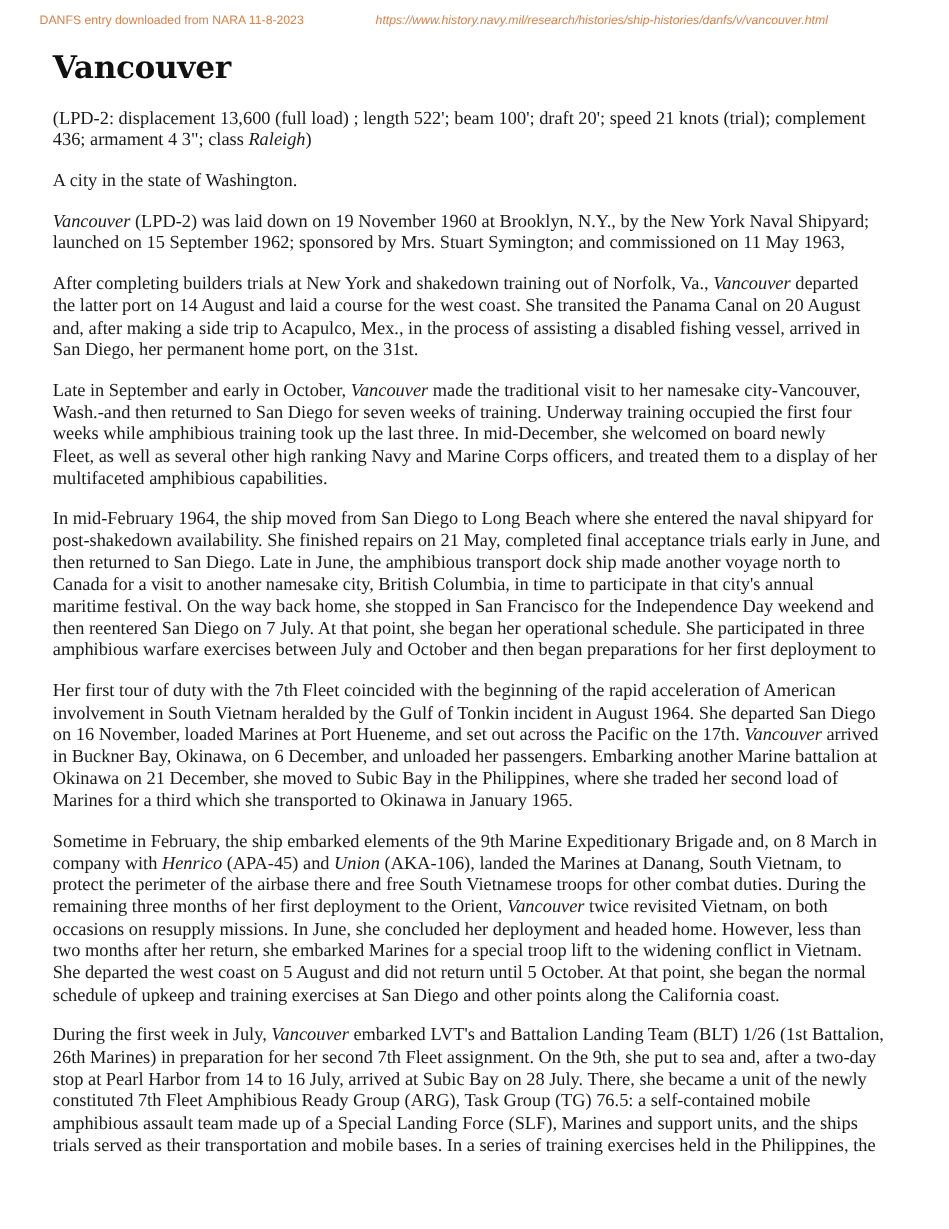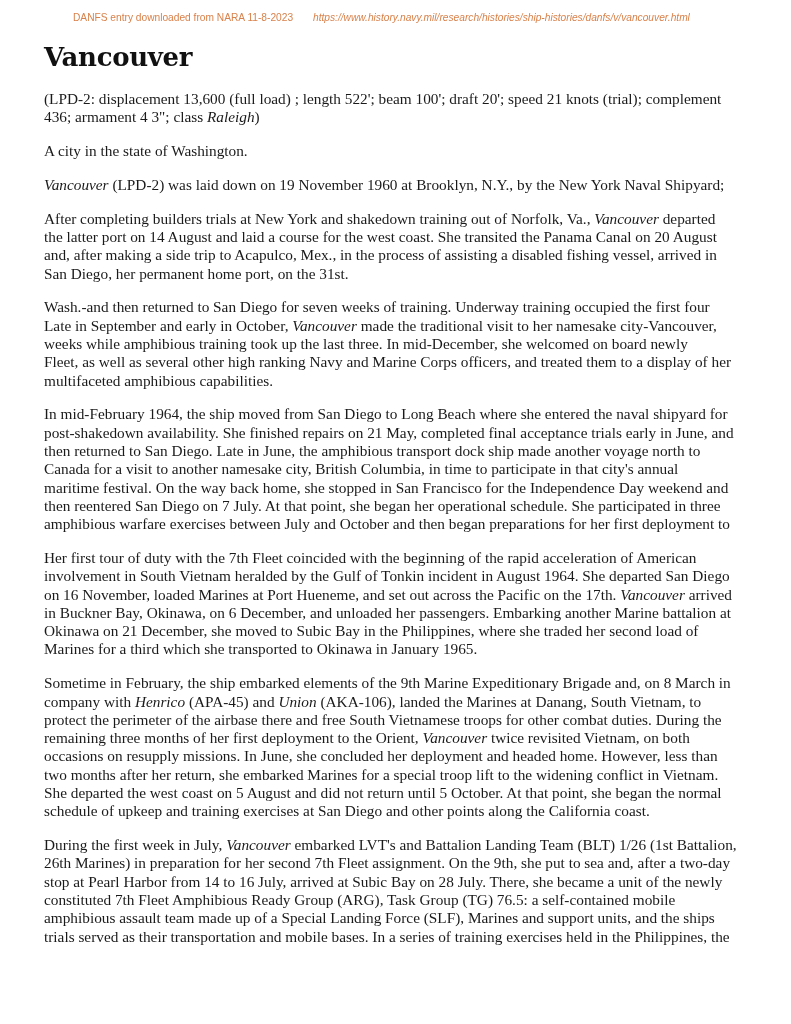--- a/index.html
+++ b/index.html
@@ -21,21 +21,20 @@
       height: 14px;
       font-family: "Liberation Sans", sans-serif;
       font-size: 10.2px;
       color: #d9814a;
       white-space: nowrap;
     }
     .page-header .left {
       position: absolute;
       left: 33px;
       top: 0;
-      margin-left: 40px;
     }
     .page-header .right {
       position: absolute;
       left: 313px;
       top: 0;
       font-style: italic;
     }
     .title {
       position: absolute;
       left: 44px;
@@ -81,30 +80,31 @@
 <div class="content" id="content">
     <p class="para">
       <span class="line"><span>(LPD-2: displacement 13,600 (full load) ; length 522'; beam 100'; draft 20'; speed 21 knots (trial); complement</span></span>
       <span class="line"><span>436; armament 4 3"; class </span><i>Raleigh</i><span>)</span></span>
     </p>
     <p class="para">
       <span class="line"><span>A city in the state of Washington.</span></span>
     </p>
     <p class="para">
       <span class="line"><i>Vancouver</i><span> (LPD-2) was laid down on 19 November 1960 at Brooklyn, N.Y., by the New York Naval Shipyard;</span></span>
+      <span class="line"><span>launched on 15 September 1962; sponsored by Mrs. Stuart Symington; and commissioned on 11 May 1963,</span></span>
     </p>
     <p class="para">
       <span class="line"><span>After completing builders trials at New York and shakedown training out of Norfolk, Va., </span><i>Vancouver</i><span> departed</span></span>
       <span class="line"><span>the latter port on 14 August and laid a course for the west coast. She transited the Panama Canal on 20 August</span></span>
       <span class="line"><span>and, after making a side trip to Acapulco, Mex., in the process of assisting a disabled fishing vessel, arrived in</span></span>
       <span class="line"><span>San Diego, her permanent home port, on the 31st.</span></span>
     </p>
     <p class="para">
+      <span class="line"><span>Late in September and early in October, </span><i>Vancouver</i><span> made the traditional visit to her namesake city-Vancouver,</span></span>
       <span class="line"><span>Wash.-and then returned to San Diego for seven weeks of training. Underway training occupied the first four</span></span>
-      <span class="line"><span>Late in September and early in October, </span><i>Vancouver</i><span> made the traditional visit to her namesake city-Vancouver,</span></span>
       <span class="line"><span>weeks while amphibious training took up the last three. In mid-December, she welcomed on board newly</span></span>
       <span class="line"><span>Fleet, as well as several other high ranking Navy and Marine Corps officers, and treated them to a display of her</span></span>
       <span class="line"><span>multifaceted amphibious capabilities.</span></span>
     </p>
     <p class="para">
       <span class="line"><span>In mid-February 1964, the ship moved from San Diego to Long Beach where she entered the naval shipyard for</span></span>
       <span class="line"><span>post-shakedown availability. She finished repairs on 21 May, completed final acceptance trials early in June, and</span></span>
       <span class="line"><span>then returned to San Diego. Late in June, the amphibious transport dock ship made another voyage north to</span></span>
       <span class="line"><span>Canada for a visit to another namesake city, British Columbia, in time to participate in that city's annual</span></span>
       <span class="line"><span>maritime festival. On the way back home, she stopped in San Francisco for the Independence Day weekend and</span></span>

